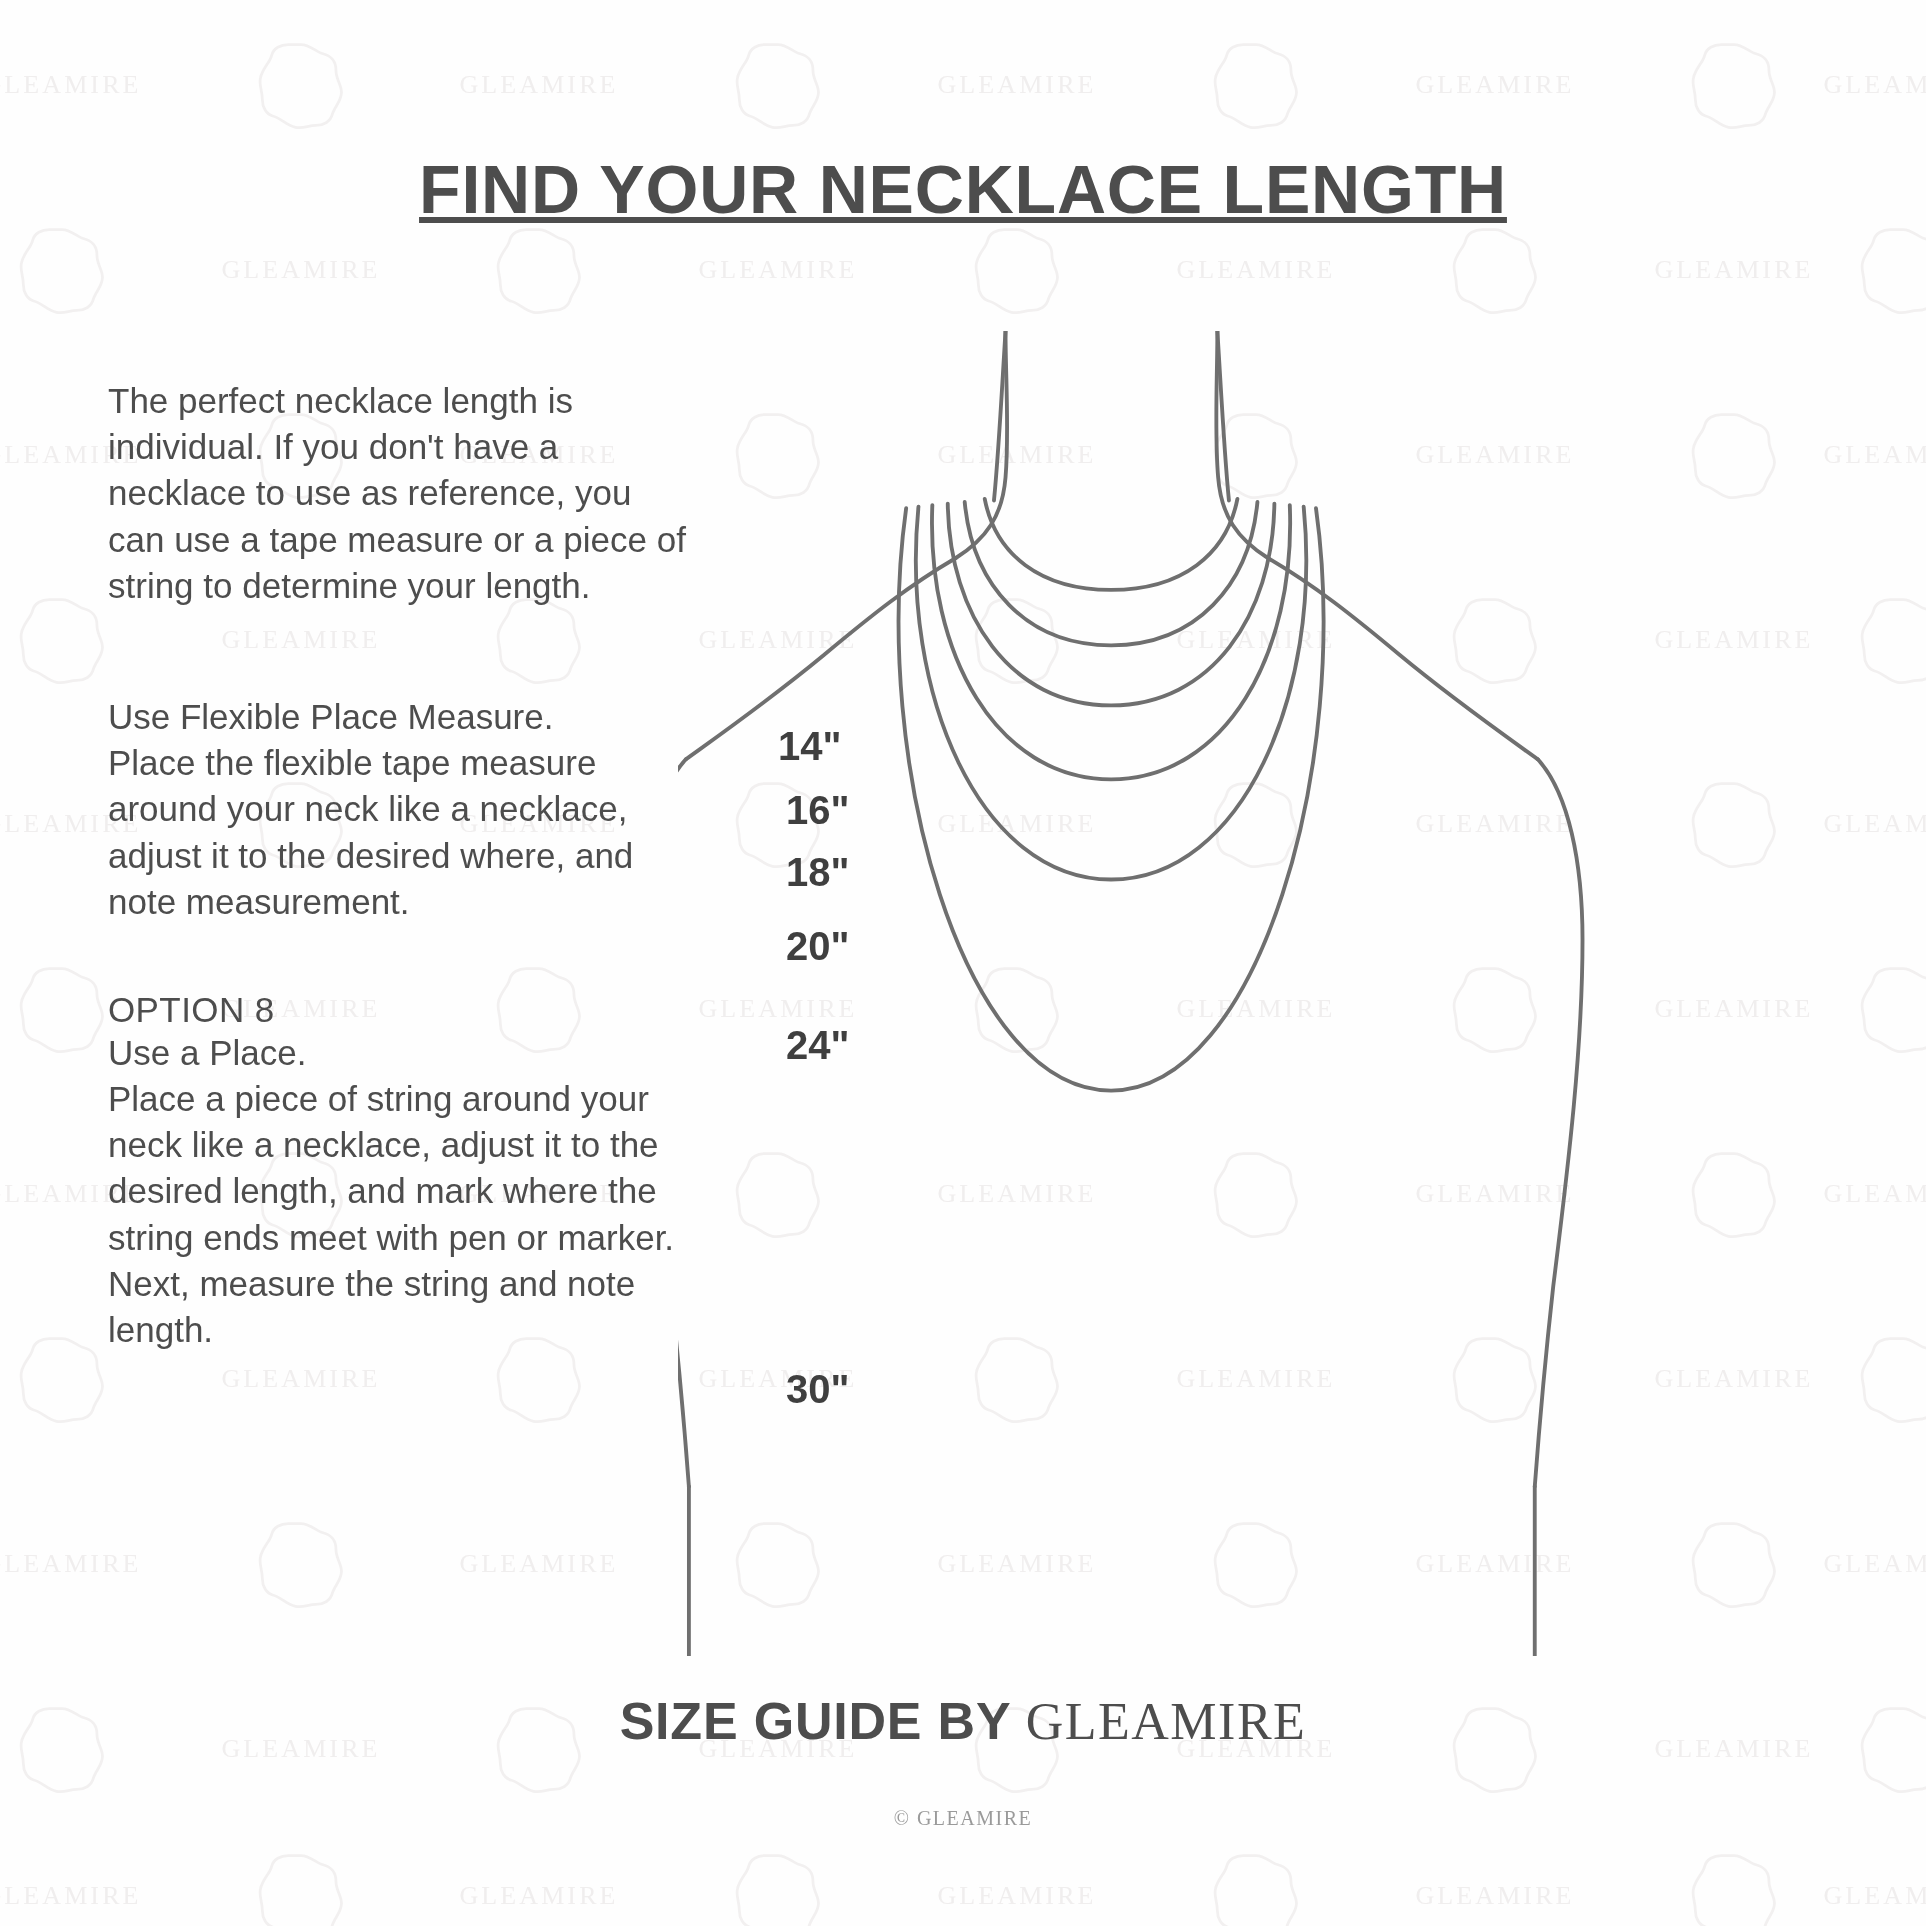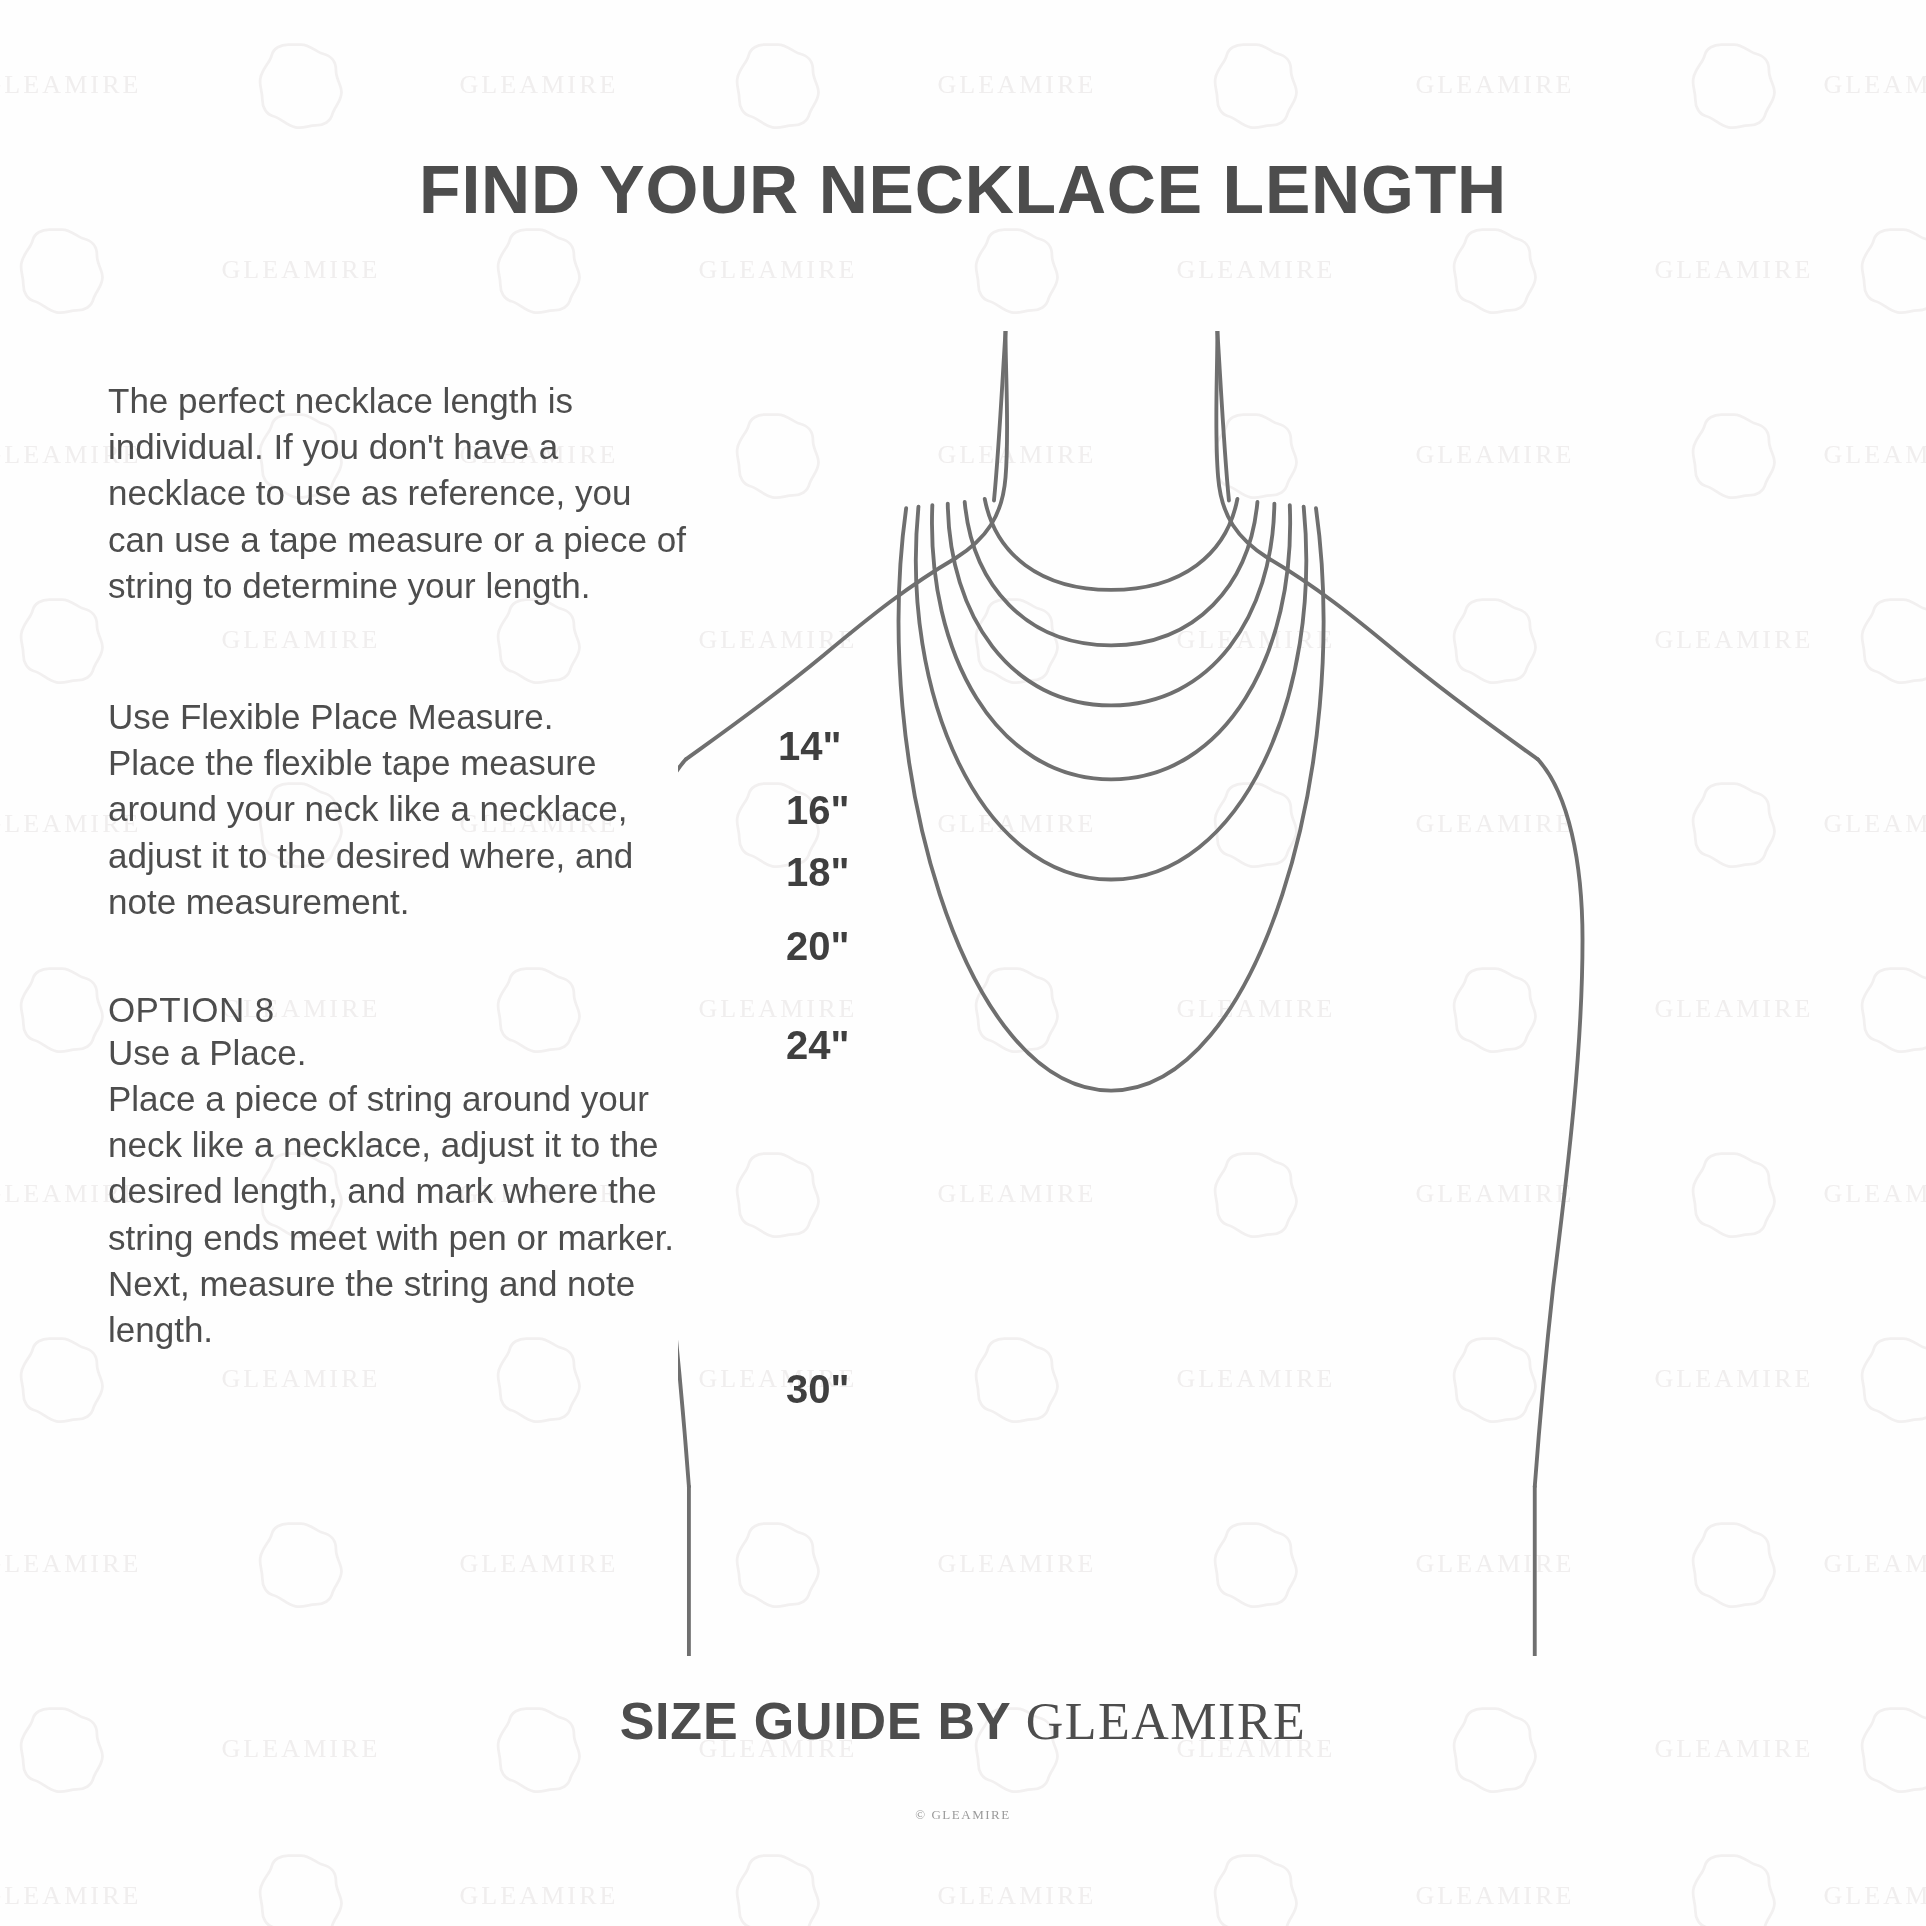--- a/index.html
+++ b/index.html
@@ -50,20 +50,21 @@
     position: absolute;
     top: 150px;
     left: 0;
     width: 1926px;
     text-align: center;
     font-size: 68px;
     font-weight: bold;
     letter-spacing: 0.8px;
     color: #4d4d4d;
     z-index: 5;
+    text-decoration: underline;
   }
 
   
   #text-col {
     position: absolute;
     left: 108px;
     top: 378px;
     width: 586px;
     z-index: 5;
   }
@@ -123,21 +124,21 @@
     font-family: "Liberation Serif", serif;
     letter-spacing: 1.5px;
   }
   #copyright {
     position: absolute;
     top: 1807px;
     left: 0;
     width: 1926px;
     text-align: center;
     font-family: "Liberation Serif", serif;
-    font-size: 13px;
+    font-size: 20px;
     letter-spacing: 1.5px;
     color: #9a9a9a;
     z-index: 5;
   }
 </style>
 </head>
 <body>
 
 <div id="page">
 

